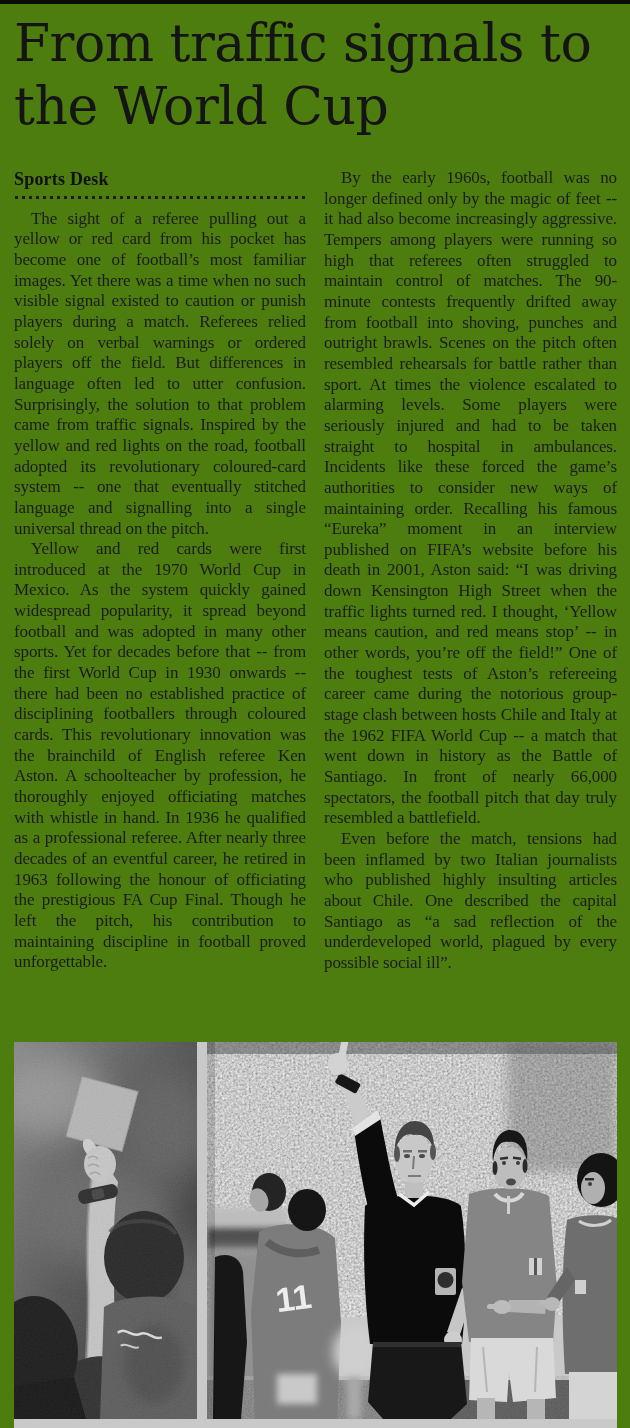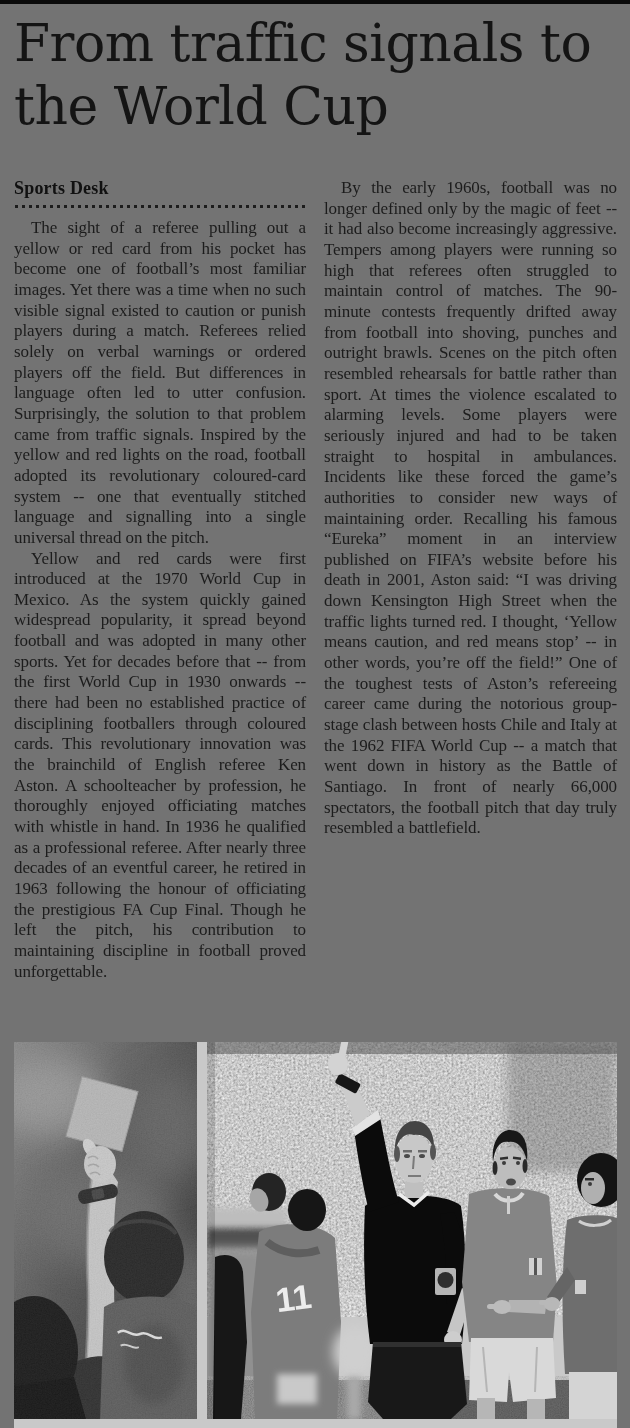--- a/index.html
+++ b/index.html
@@ -1,26 +1,26 @@
 <!DOCTYPE html>
 <html><head>
 <meta charset="utf-8">
 <style>
   html,body{margin:0;padding:0;background:#ffffff;}
   .page{
-    position:relative;width:630px;height:1428px;overflow:hidden;background:#737373;
+    position:relative;width:630px;height:1428px;overflow:hidden;background:#4d7c0f;
     font-family:"Liberation Serif", serif;color:#1c1c1c;
   }
   .top-rule{position:absolute;left:0;top:0;width:630px;height:4px;background:#0a0a0a;}
   .content{position:absolute;left:14px;top:4px;width:603px;}
   h1.headline{
     margin:8px 0 0 0;font-family:"DejaVu Serif", serif;font-weight:400;
     font-size:52px;line-height:63px;letter-spacing:-0.5px;color:#141414;
   }
-  .columns{display:flex;gap:18px;margin-top:40px;}
+  .columns{display:flex;gap:18px;margin-top:30px;align-items:center;}
   .col-left{width:292px;}
   .col-right{width:293px;}
   .byline{font-weight:700;font-size:18px;line-height:21px;letter-spacing:0.2px;color:#111;}
   .dotted-rule{
     height:5px;margin:5px 0 9px 0;width:292px;
     background-image:radial-gradient(circle at 2.5px 2.5px,#1c1c1c 1.5px,rgba(0,0,0,0) 1.9px);
     background-size:7px 5px;background-repeat:repeat-x;
   }
   p.para{
     margin:0;text-align:justify;font-size:17px;line-height:20.65px;
@@ -43,20 +43,21 @@
 
     <div class="columns">
       <div class="col-left">
         <div class="byline">Sports Desk</div>
         <div class="dotted-rule"></div>
         <p class="para">The sight of a referee pulling out a yellow or red card from his pocket has become one of football’s most familiar images. Yet there was a time when no such visible signal existed to caution or punish players during a match. Referees relied solely on verbal warnings or ordered players off the field. But differences in language often led to utter confusion. Surprisingly, the solution to that problem came from traffic signals. Inspired by the yellow and red lights on the road, football adopted its revolutionary coloured-card system -- one that eventually stitched language and signalling into a single universal thread on the pitch.</p>
         <p class="para">Yellow and red cards were first introduced at the 1970 World Cup in Mexico. As the system quickly gained widespread popularity, it spread beyond football and was adopted in many other sports. Yet for decades before that -- from the first World Cup in 1930 onwards -- there had been no established practice of disciplining footballers through coloured cards. This revolutionary innovation was the brainchild of English referee Ken Aston. A schoolteacher by profession, he thoroughly enjoyed officiating matches with whistle in hand. In 1936 he qualified as a professional referee. After nearly three decades of an eventful career, he retired in 1963 following the honour of officiating the prestigious FA Cup Final. Though he left the pitch, his contribution to maintaining discipline in football proved unforgettable.</p>
       </div>
       <div class="col-right">
         <p class="para">By the early 1960s, football was no longer defined only by the magic of feet -- it had also become increasingly aggressive. Tempers among players were running so high that referees often struggled to maintain control of matches. The 90-minute contests frequently drifted away from football into shoving, punches and outright brawls. Scenes on the pitch often resembled rehearsals for battle rather than sport. At times the violence escalated to alarming levels. Some players were seriously injured and had to be taken straight to hospital in ambulances. Incidents like these forced the game’s authorities to consider new ways of maintaining order. Recalling his famous “Eureka” moment in an interview published on FIFA’s website before his death in 2001, Aston said: “I was driving down Kensington High Street when the traffic lights turned red. I thought, ‘Yellow means caution, and red means stop’ -- in other words, you’re off the field!” One of the toughest tests of Aston’s refereeing career came during the notorious group-stage clash between hosts Chile and Italy at the 1962 FIFA World Cup -- a match that went down in history as the Battle of Santiago. In front of nearly 66,000 spectators, the football pitch that day truly resembled a battlefield.</p>
+        <p class="para">Even before the match, tensions had been inflamed by two Italian journalists who published highly insulting articles about Chile. One described the capital Santiago as “a sad reflection of the underdeveloped world, plagued by every possible social ill”.</p>
       </div>
     </div>
   </div>
 
   <figure class="photo-strip">
 
     <svg class="photo" width="183" height="377" viewBox="0 0 183 377" preserveAspectRatio="none">
       <defs>
         <linearGradient id="lp-bg" x1="0" y1="0" x2="1" y2="1">
           <stop offset="0" stop-color="#838383"></stop>

